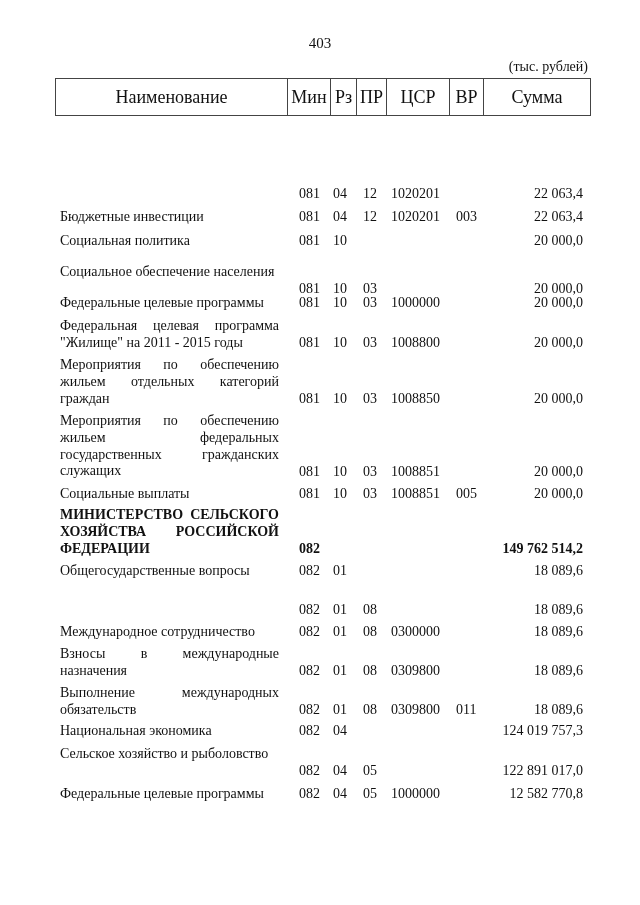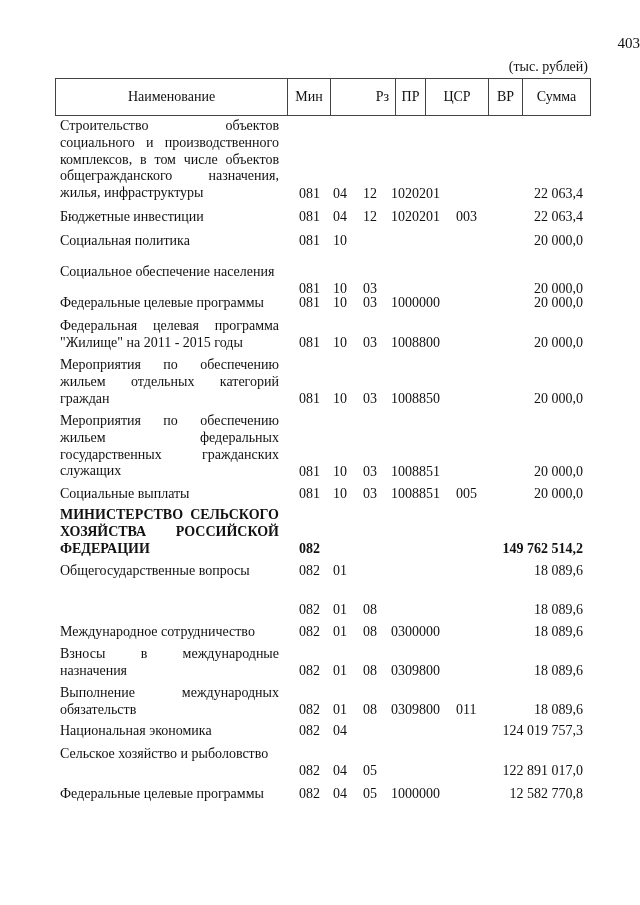--- a/index.html
+++ b/index.html
@@ -1,25 +1,25 @@
 <!DOCTYPE html>
 <html><head>
 <meta charset="utf-8">
 <style>
   html, body { margin:0; padding:0; background:#ffffff; }
   body { width:640px; height:905px; position:relative; overflow:hidden;
          font-family:"Liberation Serif", "DejaVu Serif", serif; color:#111; }
-  .page-num { position:absolute; left:0; width:640px; top:35px; text-align:right; font-size:15px; }
+  .page-num { position:absolute; left:0; width:640px; top:35px; text-align:center; font-size:15px; }
   .units { position:absolute; right:52px; top:59px; font-size:14px; }
   .hdr { position:absolute; left:55px; top:78px; width:536px; height:38px;
          border:1px solid #444; box-sizing:border-box; display:flex; }
   .hdr > div { height:100%; display:flex; align-items:center; justify-content:center;
-               font-size:14px; border-right:1px solid #444; box-sizing:border-box; }
+               font-size:18px; border-right:1px solid #444; box-sizing:border-box; }
   .hdr > div:last-child { border-right:none; }
-  .h-name { width:232px; } .h-min { width:43px; } .h-rz { width:26px;margin-left:39px; }
+  .h-name { width:232px; } .h-min { width:43px; } .h-rz { width:26px; }
   .h-pr { width:30px; } .h-csr { width:63px; } .h-vr { width:34px; } .h-sum { flex:1; }
   .rows { position:absolute; left:0; top:0; }
   .row { position:absolute; left:0; width:640px; font-size:14px; line-height:16.8px; }
   .name { position:absolute; left:60px; width:219px; text-align:justify; text-align-last:left; }
   .bold .name, .bold .c { font-weight:bold; }
   .c { position:absolute; bottom:0; white-space:nowrap; }
   .c-min { left:299px; } .c-rz { left:333px;text-align:center; } .c-pr { left:363px; }
   .c-csr { left:391px;margin-top:9px; } .c-vr { left:456px; } .c-sum { right:57px; text-align:right; }
 </style>
 </head>
@@ -33,21 +33,20 @@
   <div class="h-min">Мин</div>
   <div class="h-rz">Рз</div>
   <div class="h-pr">ПР</div>
   <div class="h-csr">ЦСР</div>
   <div class="h-vr">ВР</div>
   <div class="h-sum">Сумма</div>
 </div>
 
 <div class="rows">
   <div class="row" style="top:118px;height:85px">
-    <div class="name">Строительство объектов социального и производственного комплексов, в том числе объектов общегражданского назначения, жилья, инфраструктуры</div>
     <span class="c c-min">081</span>
     <span class="c c-rz">04</span>
     <span class="c c-pr">12</span>
     <span class="c c-csr">1020201</span>
     <span class="c c-vr"></span>
     <span class="c c-sum">22 063,4</span>
   </div>
   <div class="row" style="top:209px;height:17px">
     <div class="name">Бюджетные инвестиции</div>
     <span class="c c-min">081</span>

